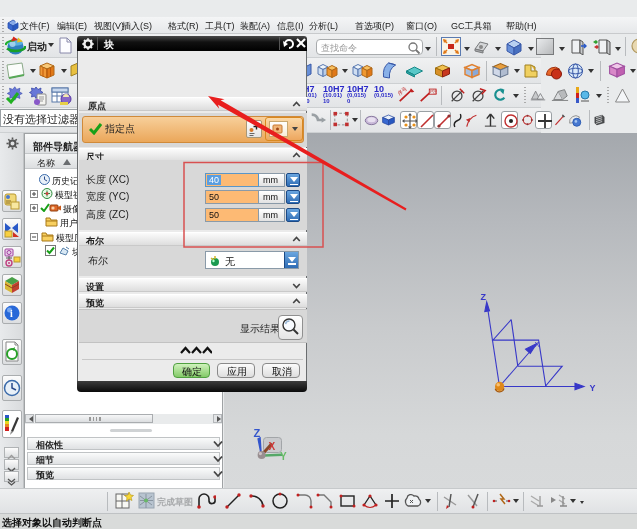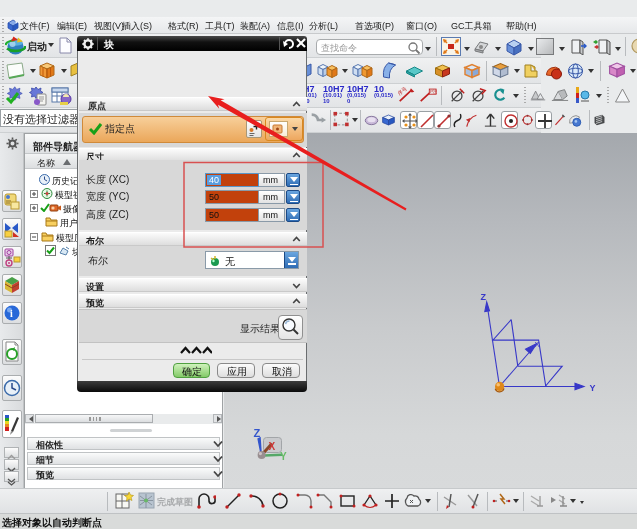--- a/index.html
+++ b/index.html
@@ -55,21 +55,21 @@
 
 #dlg { left:77px; top:36px; width:230px; height:356px; }
 #dlgtitle { position:absolute; left:0; top:0; width:230px; height:15px; background:linear-gradient(#4a4a4a,#111 40%,#000); border-radius:3px 3px 0 0; color:#fff; font-size:10px; font-weight:bold; }
 #dlgbody { position:absolute; left:0; top:15px; width:230px; height:330px; background:#ebebeb; border-left:1px solid #6a6d6f; border-right:1px solid #6a6d6f; }
 #dlgbottom { position:absolute; left:0; top:345px; width:230px; height:11px; background:linear-gradient(#3c3c3c,#0a0a0a); border-radius:0 0 4px 4px; }
 .sect { position:absolute; left:1px; width:228px; height:14px; background:linear-gradient(#fbfbfb,#dddddd); border-top:1px solid #fff; border-bottom:1px solid #c9c9c9; font-size:9px; font-weight:bold; color:#222; }
 .sect .chev { position:absolute; right:6px; top:2px; width:9px; height:9px; }
 .grp { position:absolute; left:1px; width:228px; background:#d8d8d8; }
 .lbl { position:absolute; font-size:10px; color:#222; }
 .inputrow { position:absolute; left:126px; width:95px; height:14px; }
-.inputrow .field { position:absolute; left:0; top:0; width:54px; height:14px; background:#c2410c; border:1px solid #8a9aa8; font-size:9px; color:#111; }
+.inputrow .field { position:absolute; left:0; top:0; width:54px; height:14px; background:#fdba74; border:1px solid #8a9aa8; font-size:9px; color:#111; }
 .inputrow .mm { position:absolute; left:54px; top:0; width:26px; height:14px; background:linear-gradient(#fff,#e2e2e2); border:1px solid #8a9aa8; border-left:none; font-size:9px; color:#111; }
 .inputrow .btn { position:absolute; left:81px; top:0; width:14px; height:14px; background:linear-gradient(#6aa6e0,#2f6cb4); border:1px solid #1c4a86; border-radius:2px; }
 .inputrow .btn:after { content:""; position:absolute; left:3px; top:3px; width:0; height:0; border-left:4px solid transparent; border-right:4px solid transparent; border-top:5px solid #fff; }
 .inputrow .btn:before { content:""; position:absolute; left:3px; top:9.5px; width:8px; height:1.5px; background:#fff; }
 .combo { position:absolute; height:18px; background:#fff; border:1px solid #8a9aa8; }
 .combo .cbtn { position:absolute; right:0; top:0; width:14px; height:100%; background:linear-gradient(#6aa6e0,#2f6cb4); border-left:1px solid #1c4a86; }
 .combo .cbtn:after { content:""; position:absolute; left:3px; top:50%; margin-top:-3px; width:0; height:0; border-left:4px solid transparent; border-right:4px solid transparent; border-top:5px solid #fff; }
 .combo .cbtn:before { content:""; position:absolute; left:3px; top:50%; margin-top:3px; width:8px; height:1.5px; background:#fff; }
 .pbtn { position:absolute; font-size:10px; color:#111; text-align:center; background:linear-gradient(#fbfbfb,#dedede); border:1px solid #8a8a8a; border-radius:4px; }
 </style>

